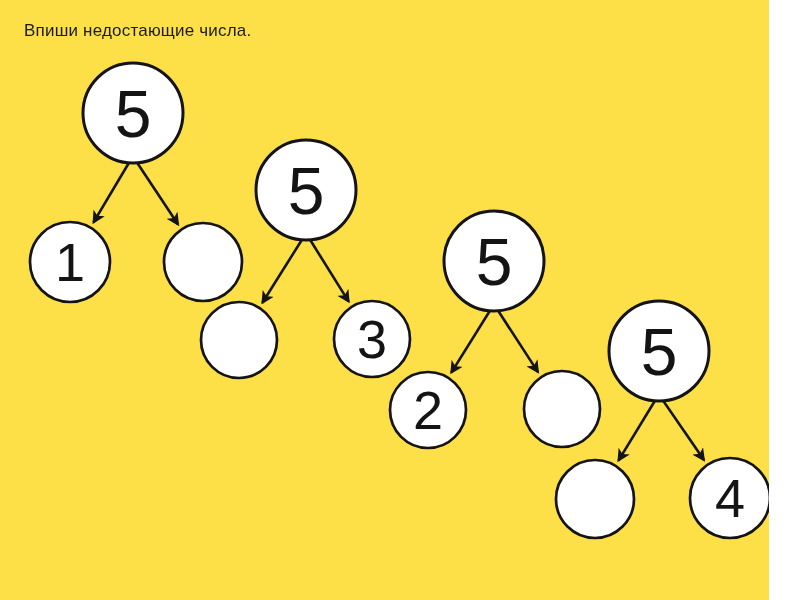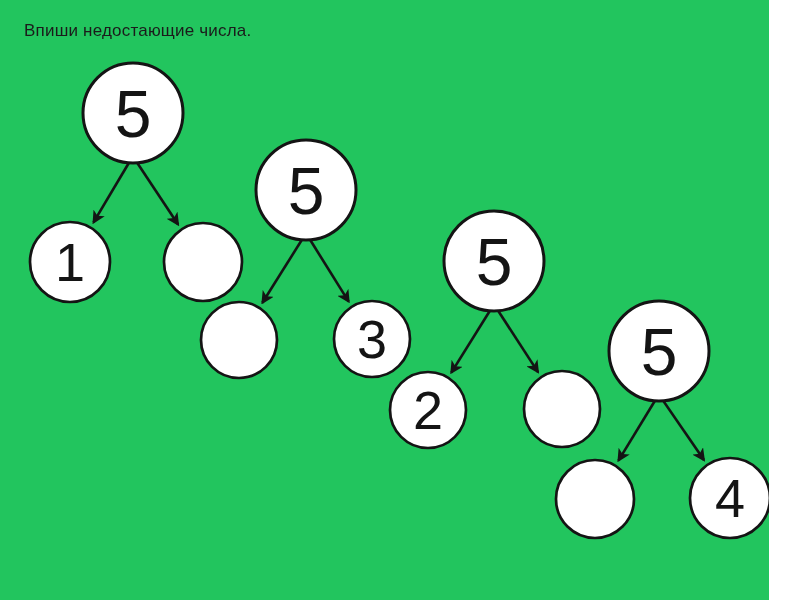--- a/index.html
+++ b/index.html
@@ -1,20 +1,20 @@
 <!DOCTYPE html>
 <html><head>
 <meta charset="utf-8">
 <style>
   html, body { margin: 0; padding: 0; background: #ffffff; }
   .slide {
     position: relative;
     width: 769px;
     height: 600px;
-    background: #22c55e;
+    background: #fde047;
     overflow: hidden;
     font-family: "Liberation Sans", sans-serif;
   }
   .title {
     position: absolute;
     left: 24px;
     top: 21px;
     font-size: 17px;
     color: #1b1b1b;
     letter-spacing: 0.2px;

